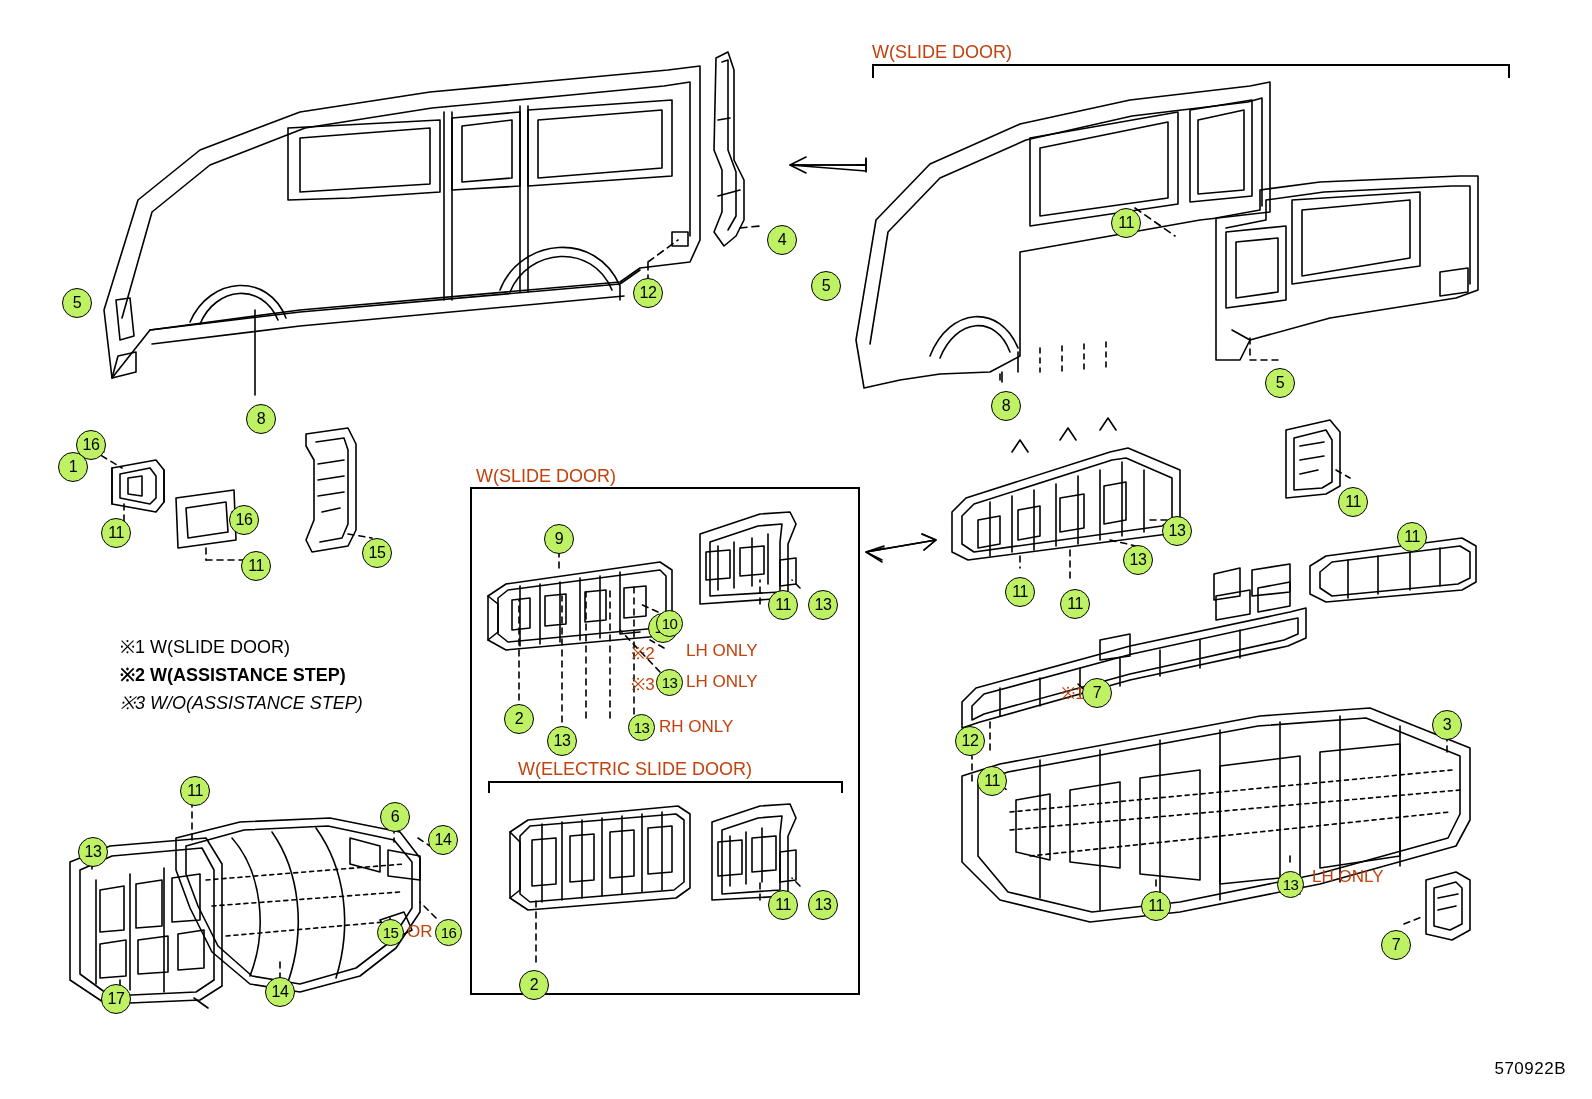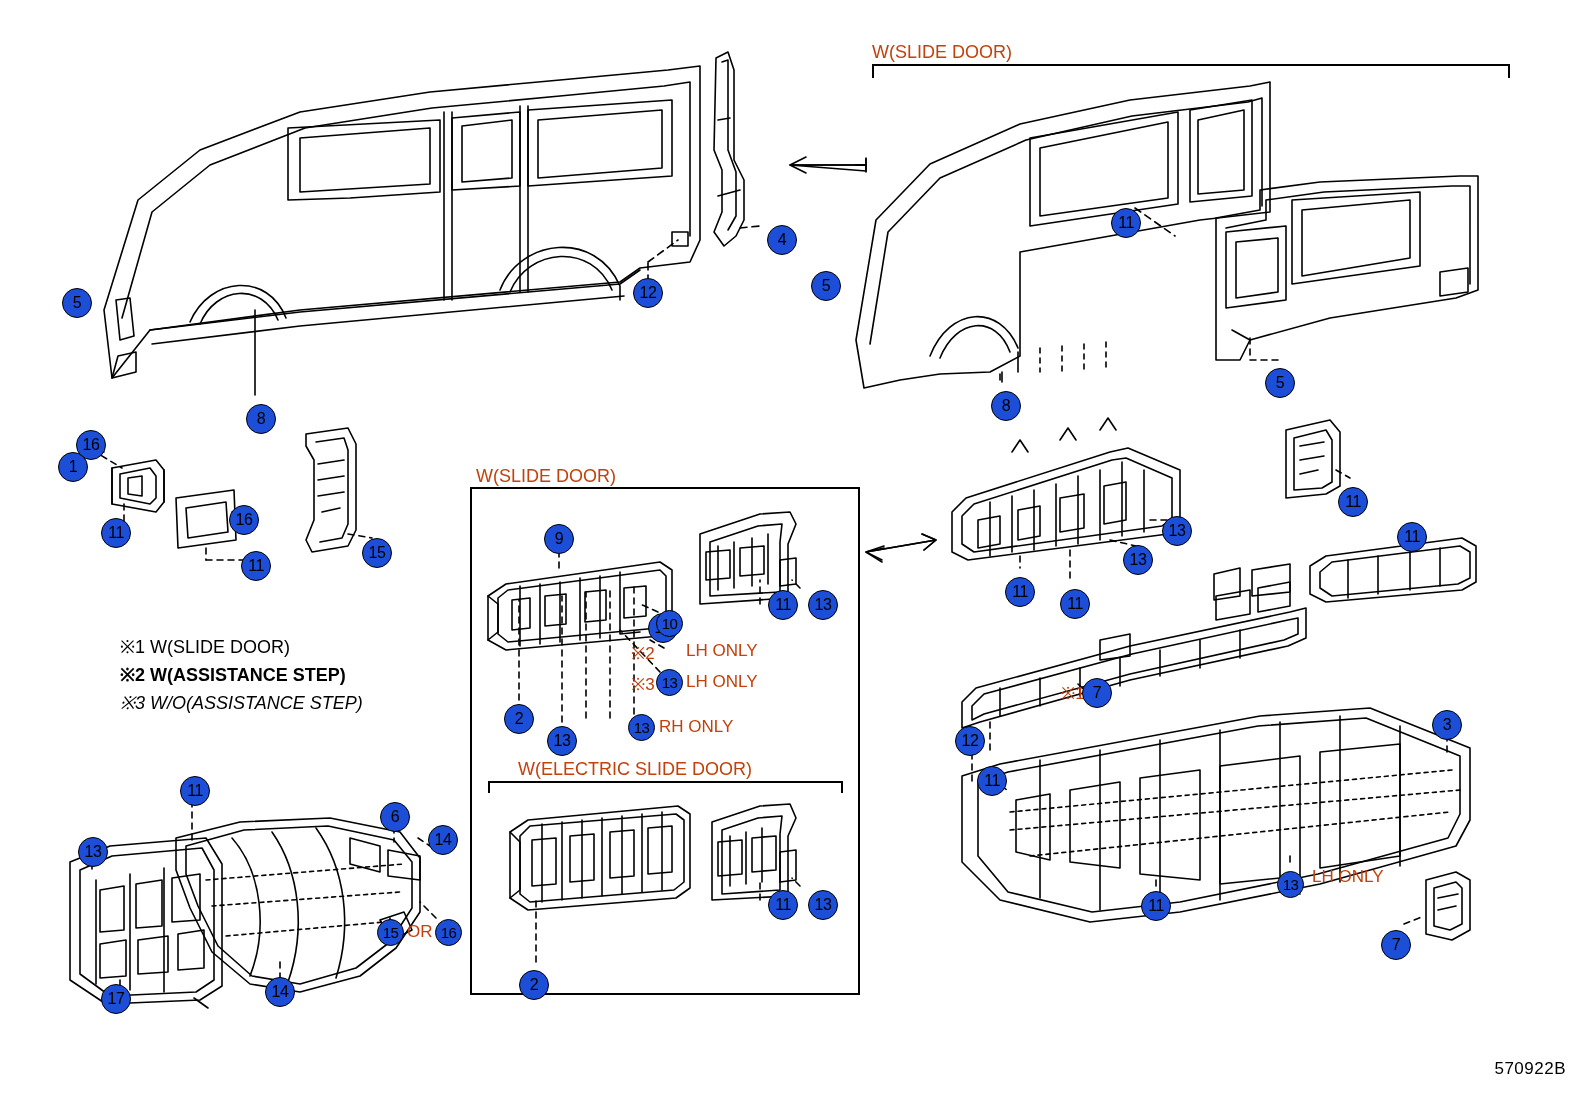--- a/index.html
+++ b/index.html
@@ -22,21 +22,21 @@
     width: 1592px;
     height: 1099px;
   }
   
   .callout {
     position: absolute;
     width: 30px;
     height: 30px;
     border: 1.6px solid #000;
     border-radius: 50%;
-    background: #1d4ed8;
+    background: #bef264;
     color: #000;
     font-size: 16px;
     line-height: 28px;
     text-align: center;
     box-sizing: border-box;
     letter-spacing: -0.5px;
   }
   .callout.small {
     width: 27px;
     height: 27px;

